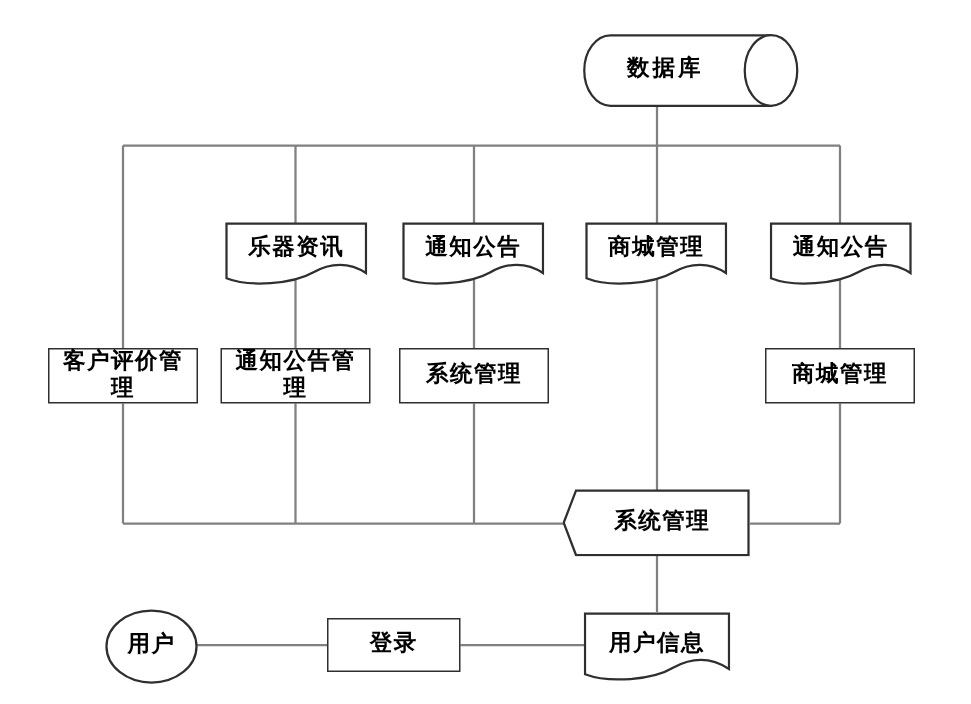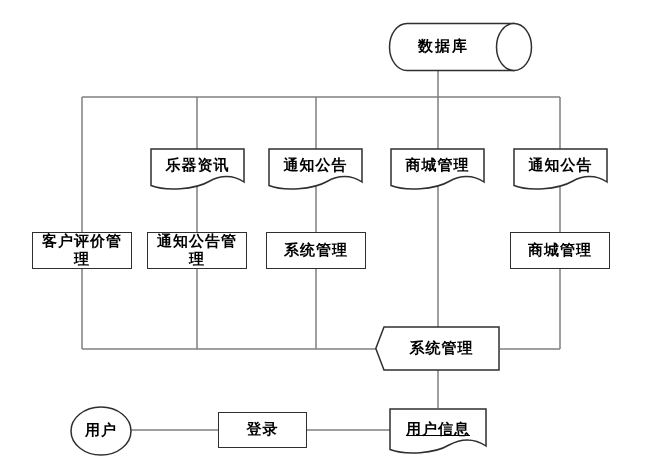--- a/index.html
+++ b/index.html
@@ -24,21 +24,21 @@
   }
   .rect{
     background:#ffffff;
     border:1.6px solid #2f2f2f;
     box-sizing:border-box;
   }
   .rect .label{position:static;width:100%;height:100%;padding:0 8px;box-sizing:border-box;}
   .doc .label{bottom:11px;}
   .cyl .label{right:34px;letter-spacing:2px;}
   .pent .label{left:8px;}
-  .udoc .label{bottom:9px;text-decoration:underline;}
+  .udoc .label{bottom:9px;}
 </style>
 </head>
 <body>
 
 <div class="canvas">
 
   <svg class="connectors" width="647" height="469">
     <path d="M82,97 H560
              M82,97 V349
              M197,97 V349

